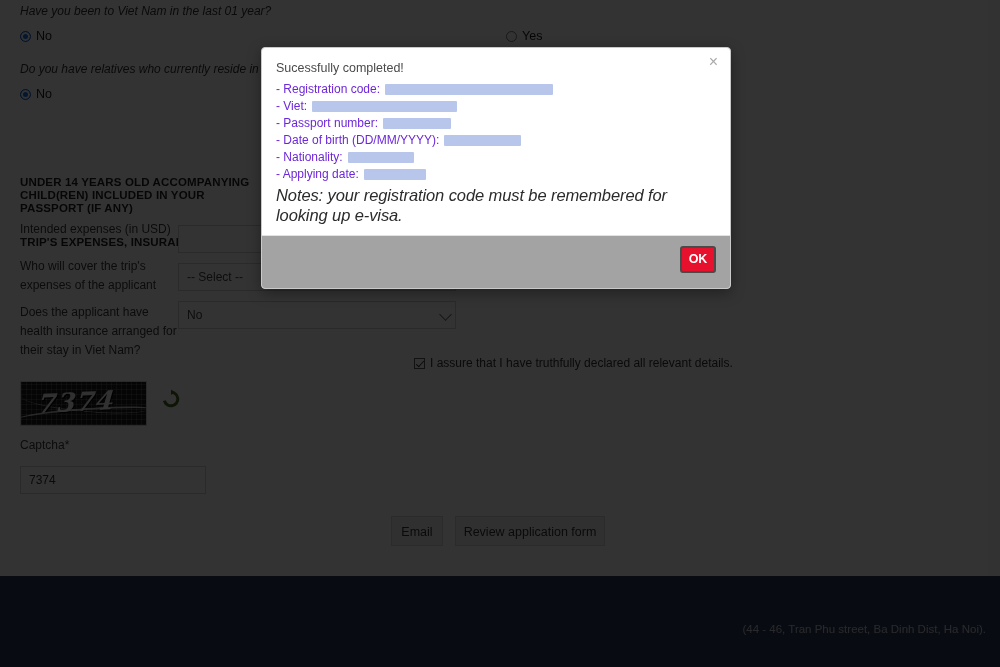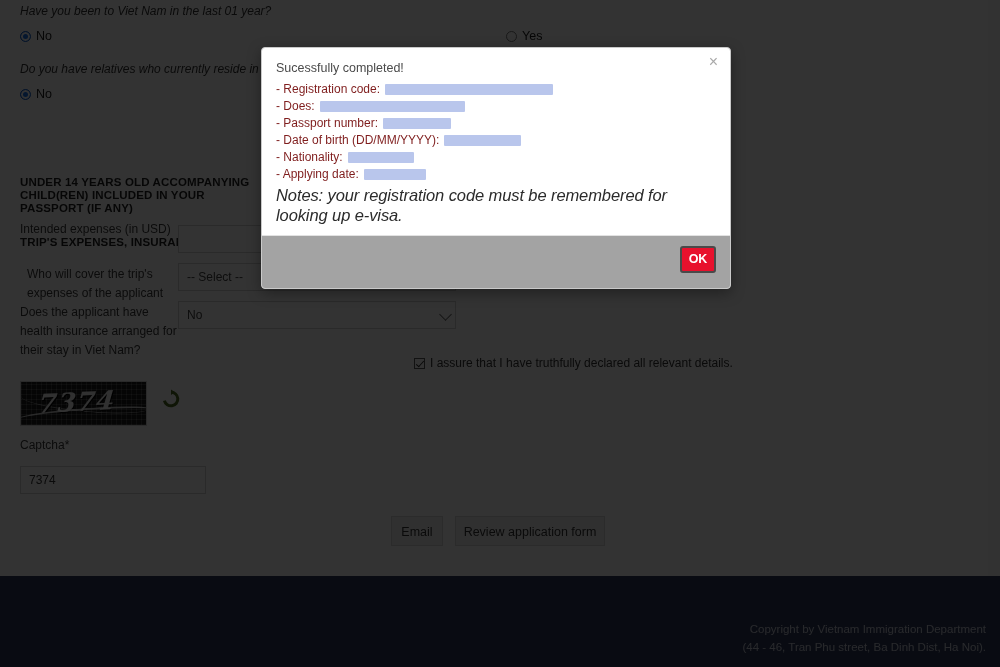--- a/index.html
+++ b/index.html
@@ -92,21 +92,21 @@
 
   .field-label {
     position: absolute;
     left: 20px;
     font-size: 12px;
     color: #3a3a3a;
     line-height: 19px;
     width: 160px;
   }
   .fl1 { top: 220px; }
-  .fl2 { top: 265px; margin-left: 7px; }
+  .fl2 { top: 257px; }
   .fl3 { top: 303px; }
 
   .text-input {
     position: absolute;
     border: 1px solid #cfcfcf;
     background: #fff;
     font-size: 12px;
     color: #333;
     padding: 0 8px;
     line-height: 26px;
@@ -295,21 +295,21 @@
     font-family: "Liberation Sans", sans-serif;
   }
   .modal-title {
     font-size: 12.5px;
     color: #4a4a4a;
     margin: 0 0 5px 0;
     line-height: 16px;
   }
   .info-line {
     font-size: 12px;
-    color: #7f1d1d;
+    color: #6d28d9;
     line-height: 17px;
     white-space: nowrap;
     display: flex;
     align-items: center;
   }
   .redact {
     display: inline-block;
     height: 11px;
     background: #b9c6ec;
     margin-left: 5px;
@@ -413,39 +413,38 @@
 
       <button class="btn btn-back">Email</button>
       <button class="btn btn-review">Review application form</button>
     </div>
   </div>
 
   <div class="page-right-gutter"></div>
 
   <div class="footer">
     <div class="footer-text">
-      <div>Copyright by Vietnam Immigration Department</div>
       <div>(44 - 46, Tran Phu street, Ba Dinh Dist, Ha Noi).</div>
     </div>
   </div>
 </div>
 
 <div id="backdrop"></div>
 
 <div id="modal">
   <div class="modal-body">
     <button class="modal-close">×</button>
     <div class="modal-title">Sucessfully completed!</div>
     <div id="info-lines">
         <div class="info-line">
           <span>- Registration code:</span>
           <span class="redact" style="width: 168px;"></span>
         </div>
         <div class="info-line">
-          <span>- Does:</span>
+          <span>- Viet:</span>
           <span class="redact" style="width: 145px;"></span>
         </div>
         <div class="info-line">
           <span>- Passport number:</span>
           <span class="redact" style="width: 68px;"></span>
         </div>
         <div class="info-line">
           <span>- Date of birth (DD/MM/YYYY):</span>
           <span class="redact" style="width: 77px;"></span>
         </div>

